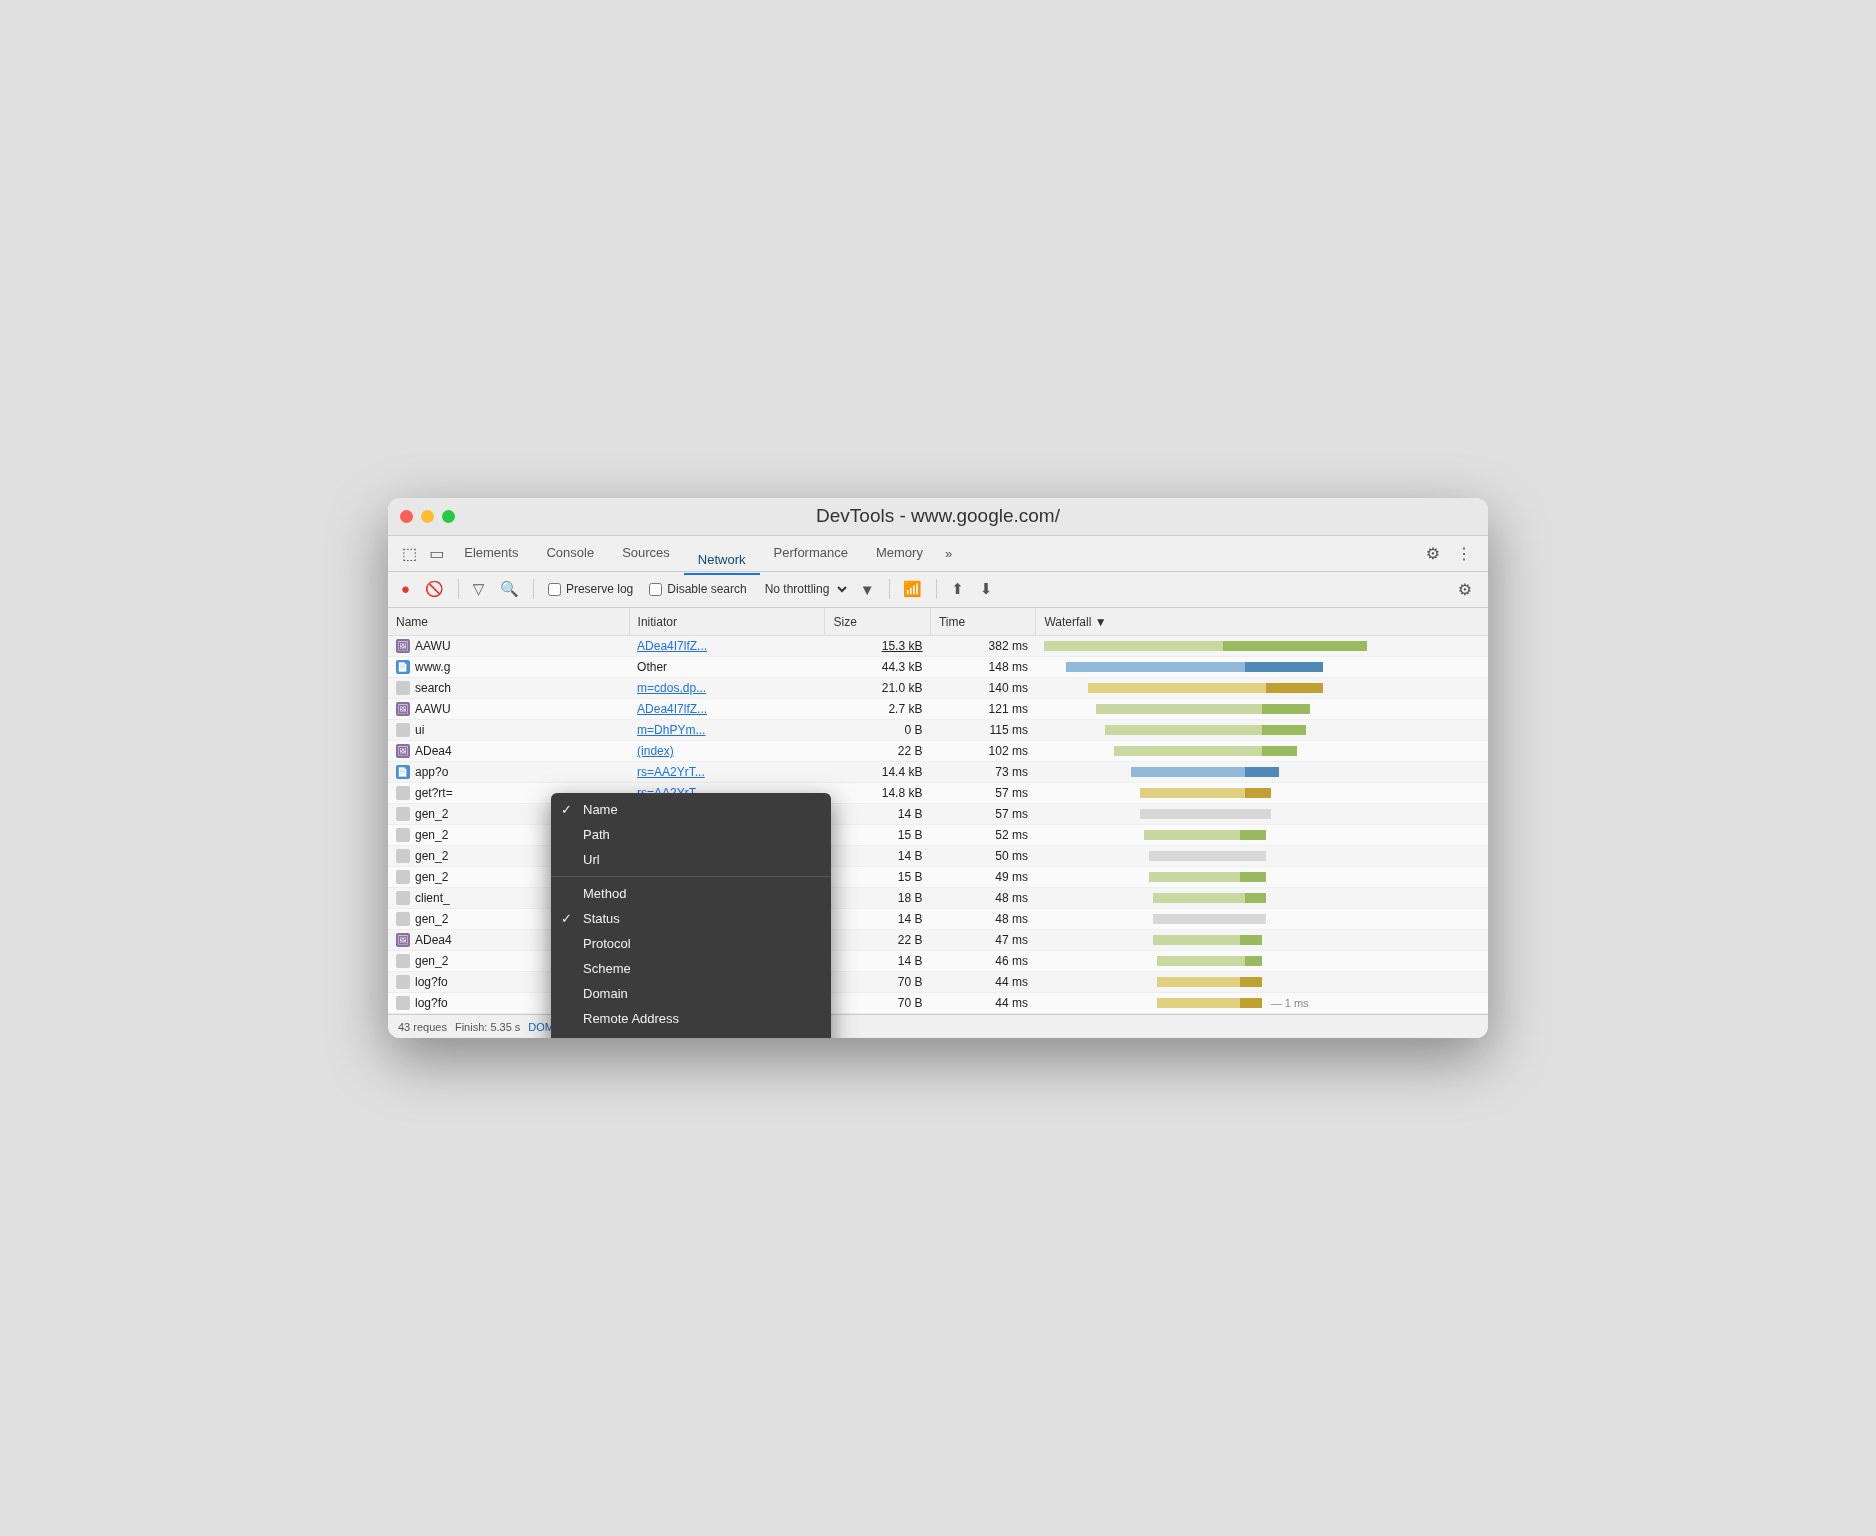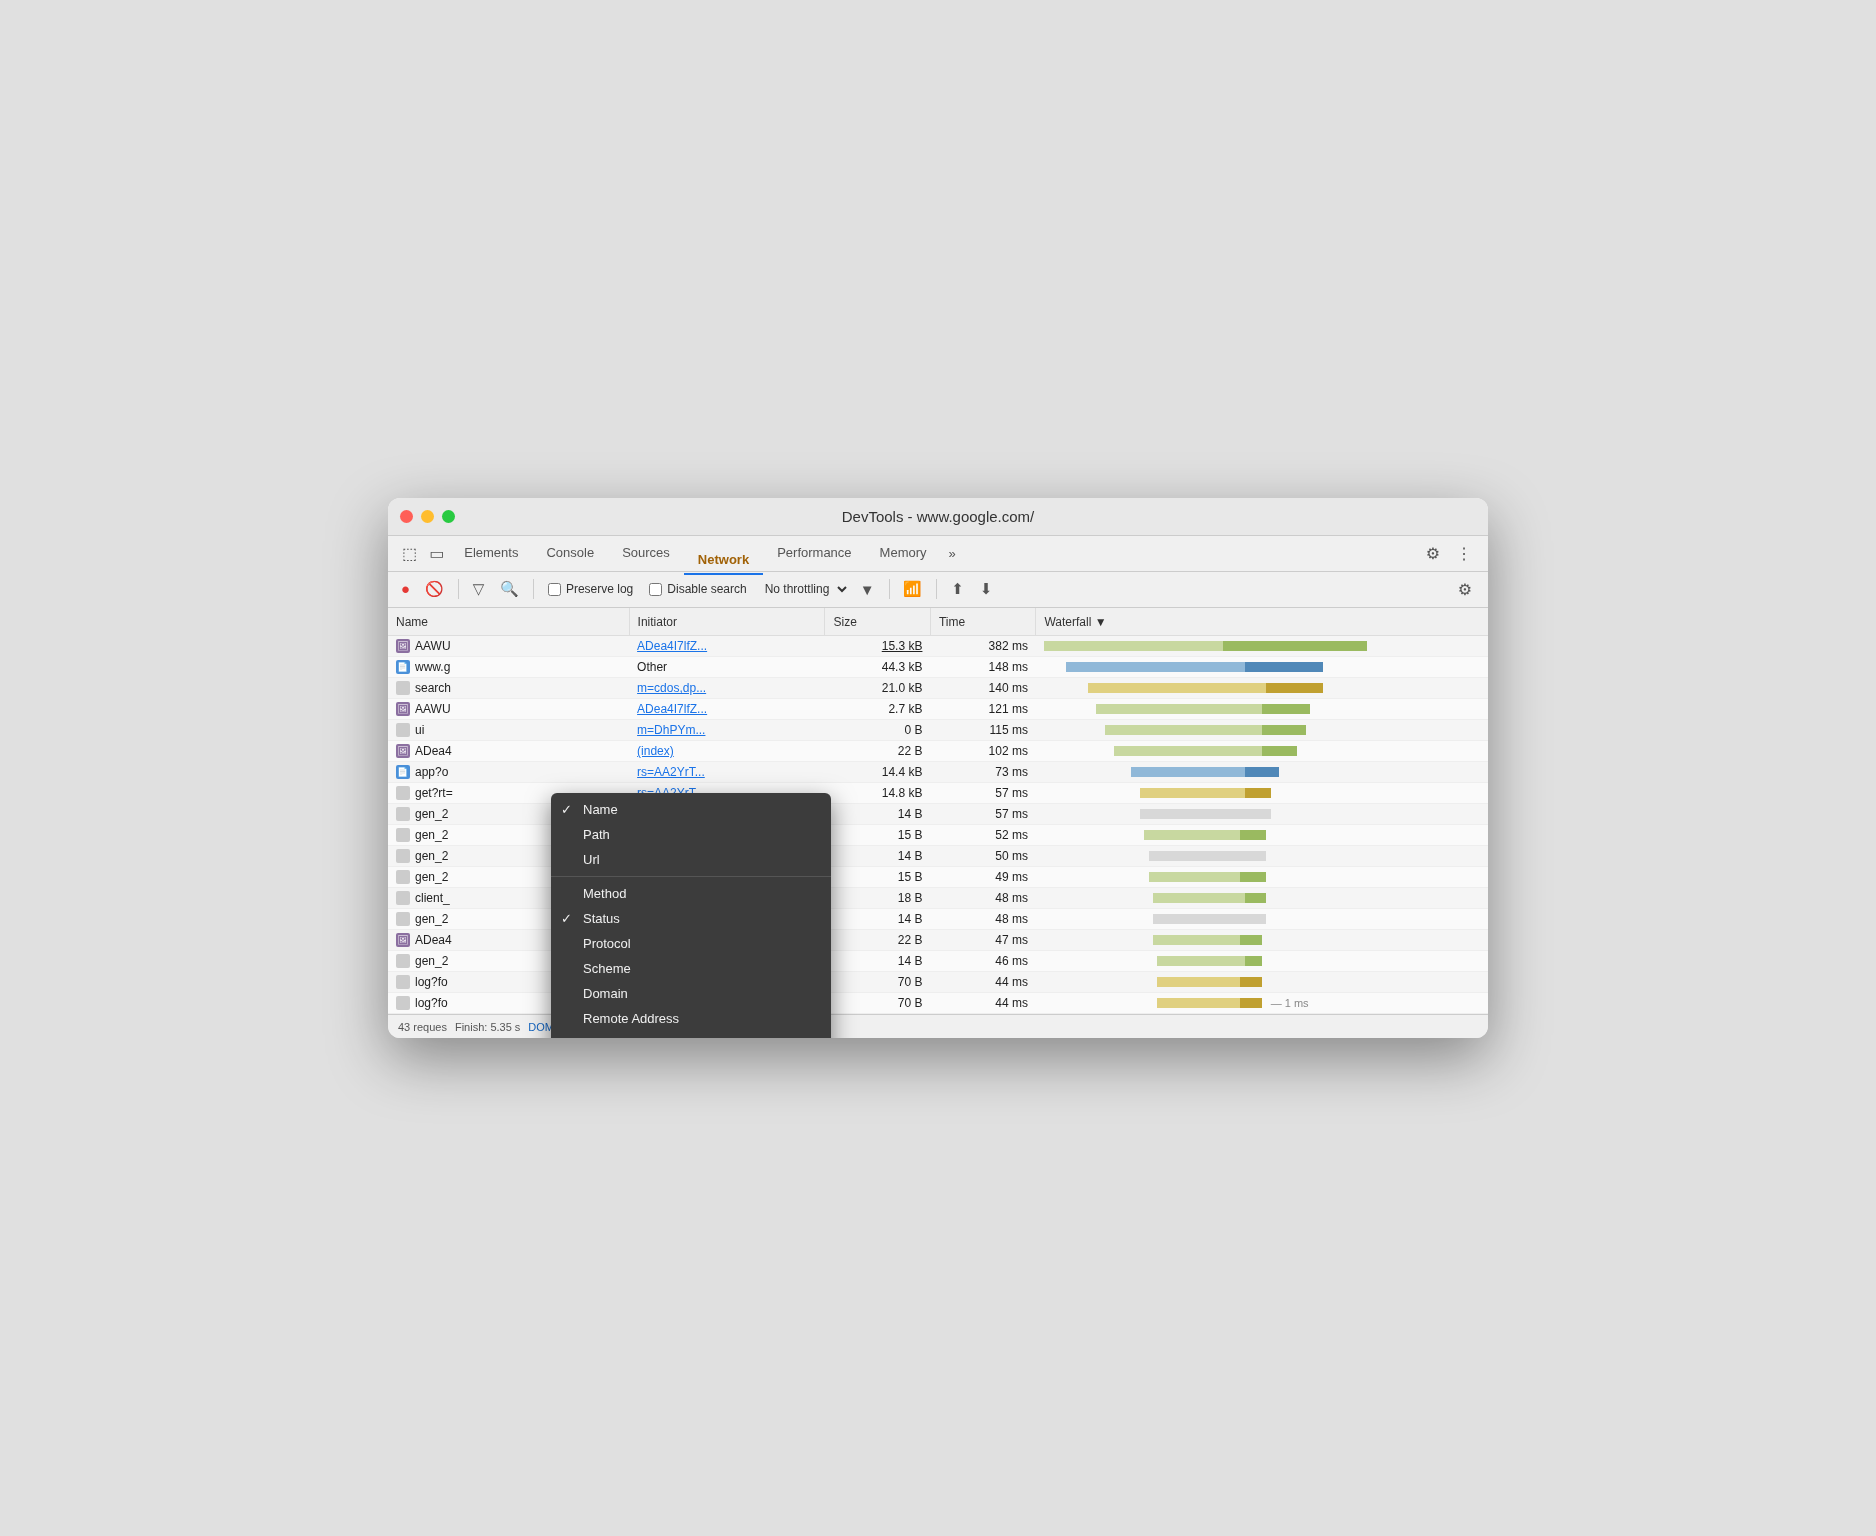--- a/index.html
+++ b/index.html
@@ -36,21 +36,21 @@
       height: 13px;
       border-radius: 50%;
     }
     .tl-red { background: #ff5f57; }
     .tl-yellow { background: #ffbd2e; }
     .tl-green { background: #28ca41; }
     .titlebar-title {
       position: absolute;
       left: 50%;
       transform: translateX(-50%);
-      font-size: 15px;
+      font-size: 19px;
       color: #333;
       font-weight: 500;
     }
     .toolbar-tabs {
       background: #f0f0f0;
       border-bottom: 1px solid #ccc;
       display: flex;
       align-items: center;
       padding: 0 8px;
       height: 36px;
@@ -67,23 +67,23 @@
     }
     .tab {
       padding: 6px 14px;
       font-size: 13px;
       color: #555;
       cursor: pointer;
       border-bottom: 2px solid transparent;
       white-space: nowrap;
     }
     .tab.active {
-      color: #a16207;
+      color: #0c4a6e;
       border-bottom: 2px solid #1a73e8;
-      font-weight: 700;
+      font-weight: 400;
       margin-top: 15px;
     }
     .tab-spacer { flex: 1; }
     .tab-chevron { font-size: 13px; color: #555; padding: 4px 8px; cursor: pointer; }
     .gear-icon-btn {
       background: none;
       border: none;
       cursor: pointer;
       color: #555;
       font-size: 16px;

